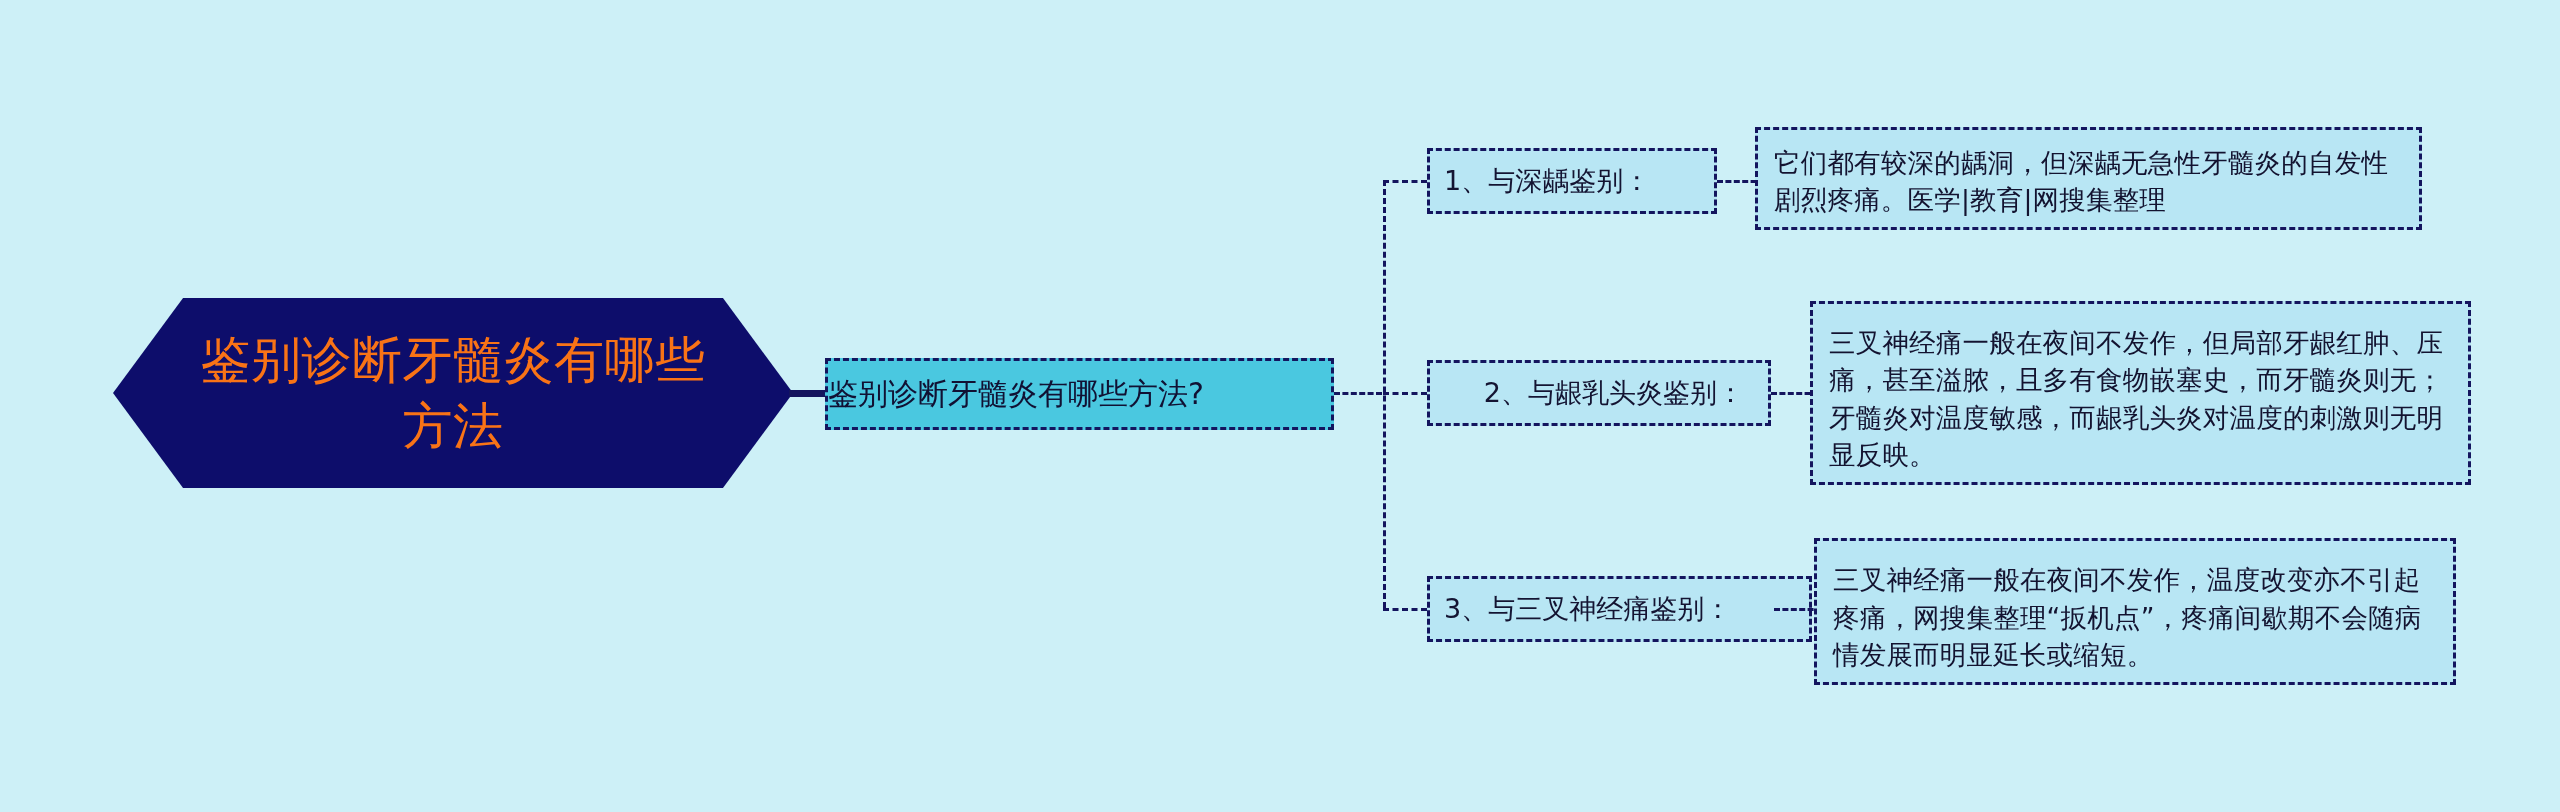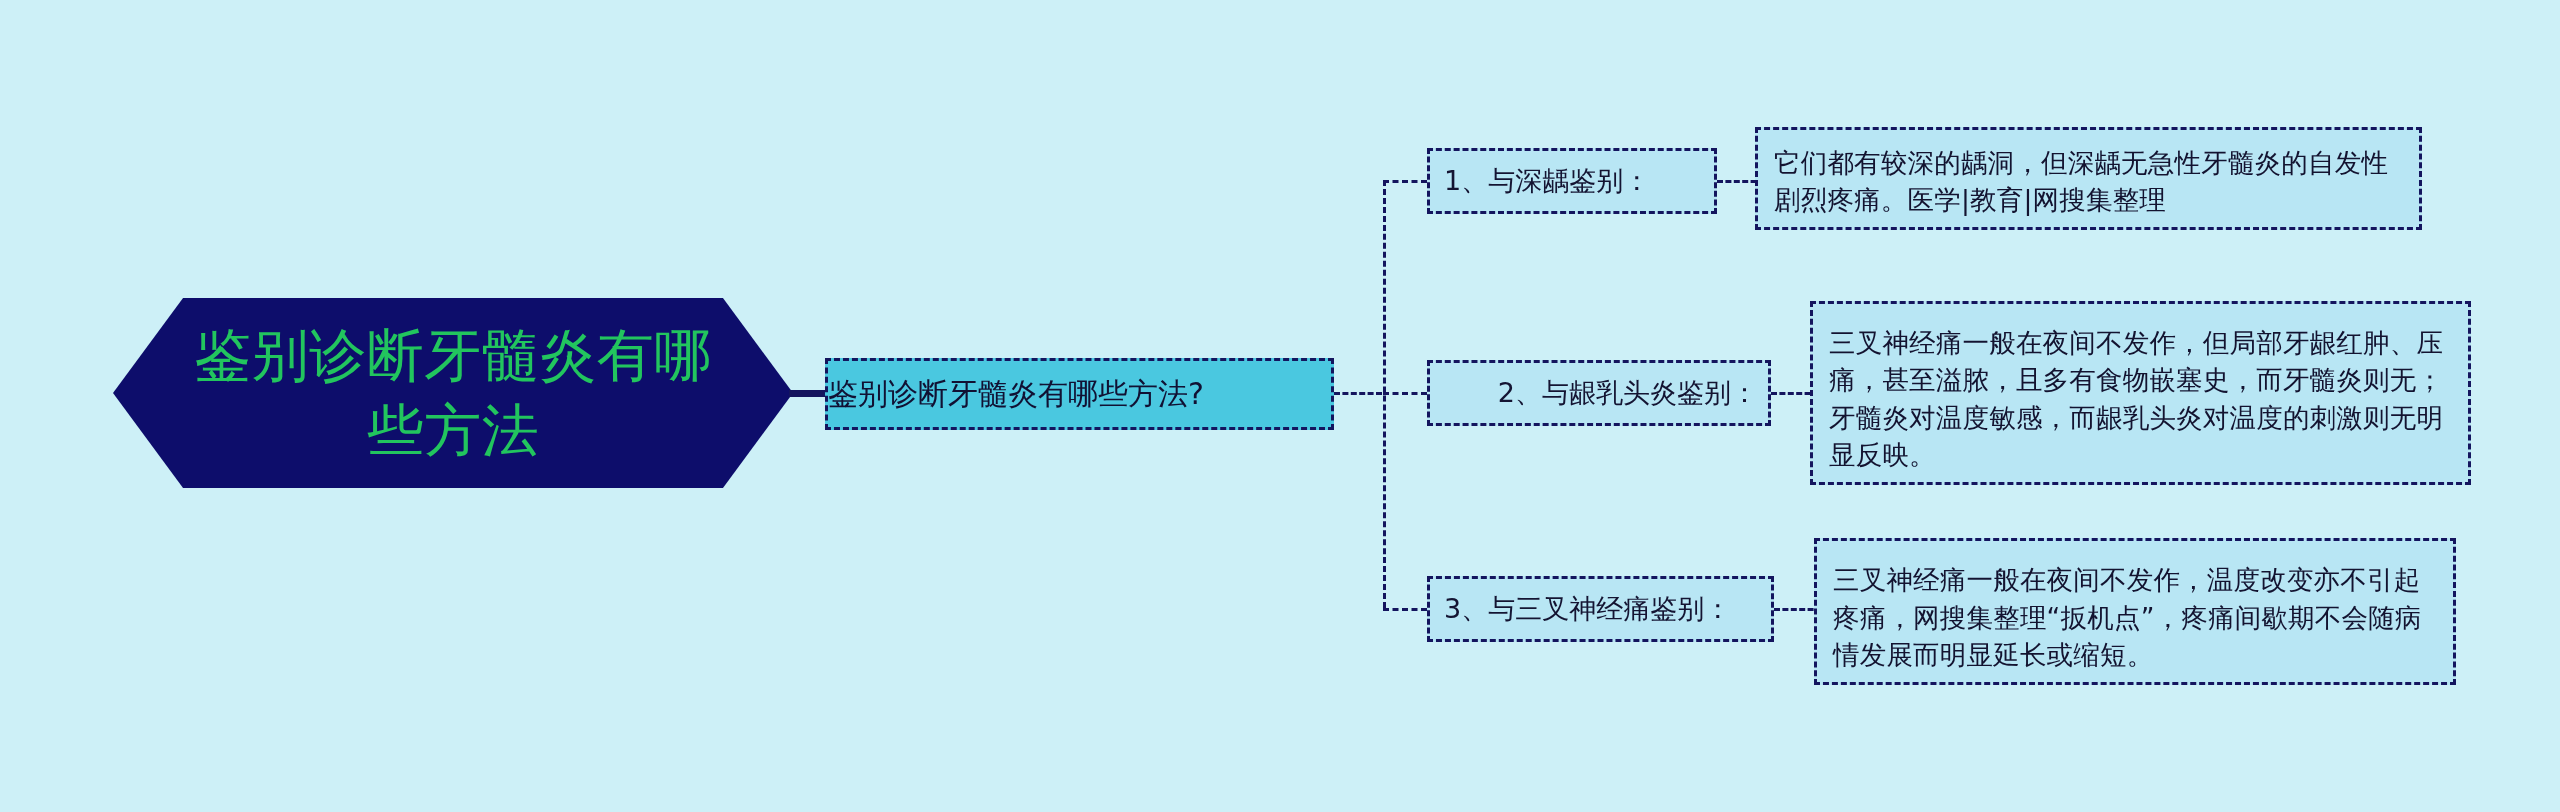--- a/index.html
+++ b/index.html
@@ -34,25 +34,25 @@
     display: flex;
     align-items: center;
     justify-content: center;
     text-align: center;
     box-sizing: border-box;
     padding: 0 78px;
     -webkit-clip-path: polygon(10.3% 0%, 89.7% 0%, 100% 50%, 89.7% 100%, 10.3% 100%, 0% 50%);
     clip-path: polygon(10.3% 0%, 89.7% 0%, 100% 50%, 89.7% 100%, 10.3% 100%, 0% 50%);
   }
   .root-label {
-    font-size: 57px;
+    font-size: 50px;
     line-height: 1.32;
     letter-spacing: 0.5px;
     font-weight: 400;
-    color: #22c55e;
+    color: #f97316;
   }
 
   
   .l2-node {
     position: absolute;
     left: 825px;
     top: 358px;
     width: 509px;
     height: 72px;
     background: #4ac8e0;
@@ -71,21 +71,21 @@
 
   
   .branch-label-box {
     position: absolute;
     background: #b8e6f4;
     border: 3px dashed #14155e;
     box-sizing: border-box;
     display: flex;
     align-items: center;
     padding-left: 14px;
-    padding-right: 10px;
+    padding-right: 24px;
   }
   .branch-label-box .txt {
     font-size: 27px;
     color: #141432;
     line-height: 1.25;
     white-space: nowrap;
   }
 
   
   .content-box {
@@ -158,21 +158,21 @@
   <div class="branch-label-box" style="left:1427px; top:360px; width:344px; height:66px;justify-content:flex-end;">
     <span class="txt">2、与龈乳头炎鉴别：</span>
   </div>
 
   <div class="dash-h" style="left:1771px; top:392px; width:48px;"></div>
 
   <div class="content-box" style="left:1810px; top:301px; width:661px; height:184px;">
     <span class="txt">三叉神经痛一般在夜间不发作，但局部牙龈红肿、压痛，甚至溢脓，且多有食物嵌塞史，而牙髓炎则无；牙髓炎对温度敏感，而龈乳头炎对温度的刺激则无明显反映。</span>
   </div>
 
-  <div class="branch-label-box" style="left:1427px; top:576px; width:347px; height:66px;">
+  <div class="branch-label-box" style="left:1427px; top:576px; width:385px; height:66px;">
     <span class="txt">3、与三叉神经痛鉴别：</span>
   </div>
 
   <div class="dash-h" style="left:1774px; top:608px; width:48px;"></div>
 
   <div class="content-box" style="left:1814px; top:538px; width:642px; height:147px;">
     <span class="txt">三叉神经痛一般在夜间不发作，温度改变亦不引起疼痛，网搜集整理“扳机点”，疼痛间歇期不会随病情发展而明显延长或缩短。</span>
   </div>
 
 </div>

